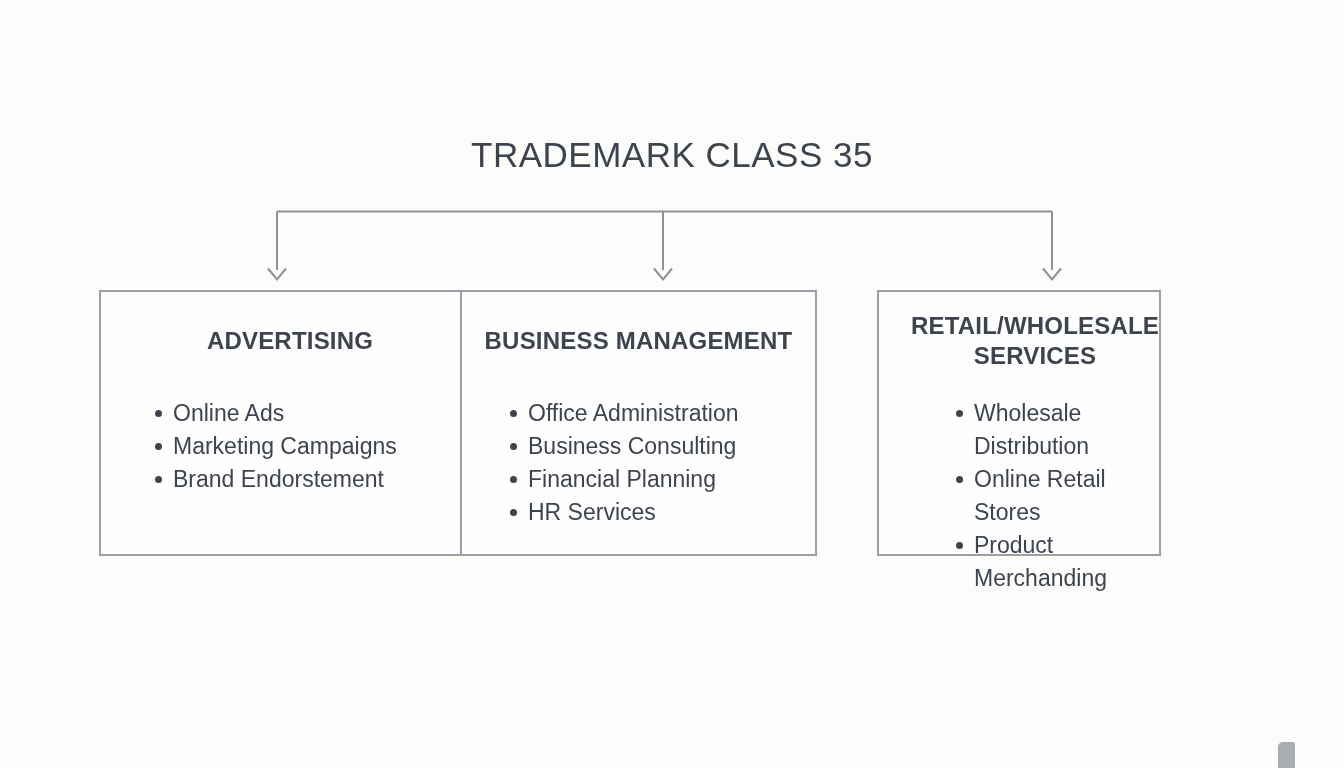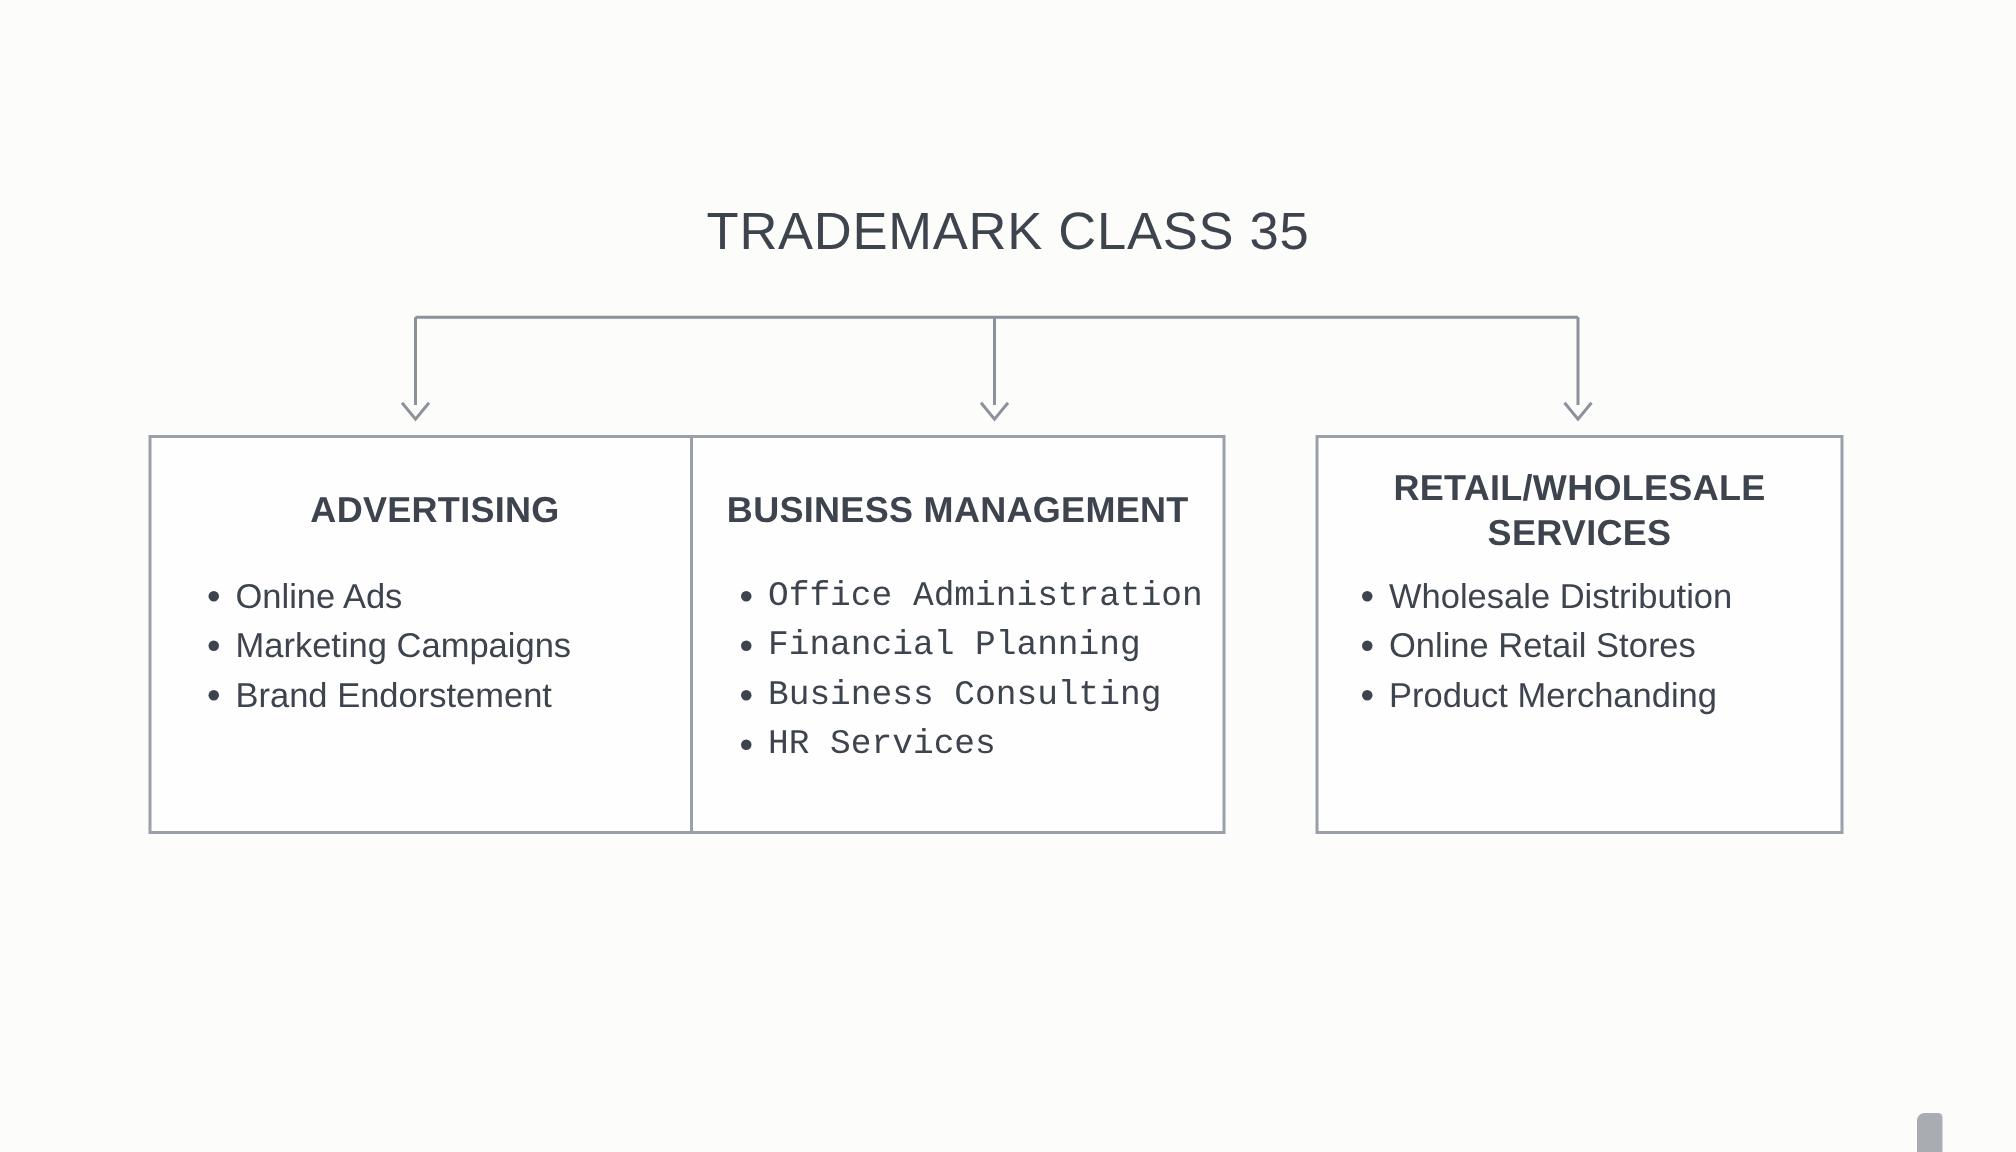--- a/index.html
+++ b/index.html
@@ -53,45 +53,45 @@
   }
   .box{
     position:absolute;
     top:290px;
     height:266px;
     border:2px solid var(--box-border);
     background:var(--box-background);
   }
   .box1{left:99px;width:382px;}
   .box2{left:460px;width:357px;}
-  .box3{left:877px;width:352px;}
+  .box3{left:877px;width:284px;padding-left:32px;}
   .box-heading{
     margin:0;
     height:89px;
     display:flex;
     align-items:center;
     justify-content:center;
     text-align:center;
     padding:8px 14px 0;
     font-size:24px;
     font-weight:bold;
     line-height:30px;
     letter-spacing:0.2px;
     color:var(--text);
   }
   ul.items{
-    margin:0;
+    margin:16px;
     list-style:none;
     padding:0;
     font-size:23px;
     line-height:33px;
     color:var(--text);
   }
   .box1 ul.items{padding-left:56px;}
-  .box2 ul.items{padding-left:50px;font-family:Liberation Mono, monospace;}
+  .box2 ul.items{padding-left:50px;}
   .box3 ul.items{padding-left:47px;}
   ul.items li{
     position:relative;
   }
   .dot{
     position:absolute;
     left:-18px;
     top:13px;
     width:7px;
     height:7px;
@@ -131,22 +131,22 @@
       <li><span class="dot"></span><span>Online Ads</span></li>
       <li><span class="dot"></span><span>Marketing Campaigns</span></li>
       <li><span class="dot"></span><span>Brand Endorstement</span></li>
     </ul>
   </section>
 
   <section class="box box2">
     <h2 class="box-heading">BUSINESS MANAGEMENT</h2>
     <ul class="items">
       <li><span class="dot"></span><span>Office Administration</span></li>
+      <li><span class="dot"></span><span>Business Consulting</span></li>
       <li><span class="dot"></span><span>Financial Planning</span></li>
-      <li><span class="dot"></span><span>Business Consulting</span></li>
       <li><span class="dot"></span><span>HR Services</span></li>
     </ul>
   </section>
 
   <section class="box box3">
     <h2 class="box-heading">RETAIL/WHOLESALE SERVICES</h2>
     <ul class="items">
       <li><span class="dot"></span><span>Wholesale Distribution</span></li>
       <li><span class="dot"></span><span>Online Retail Stores</span></li>
       <li><span class="dot"></span><span>Product Merchanding</span></li>

